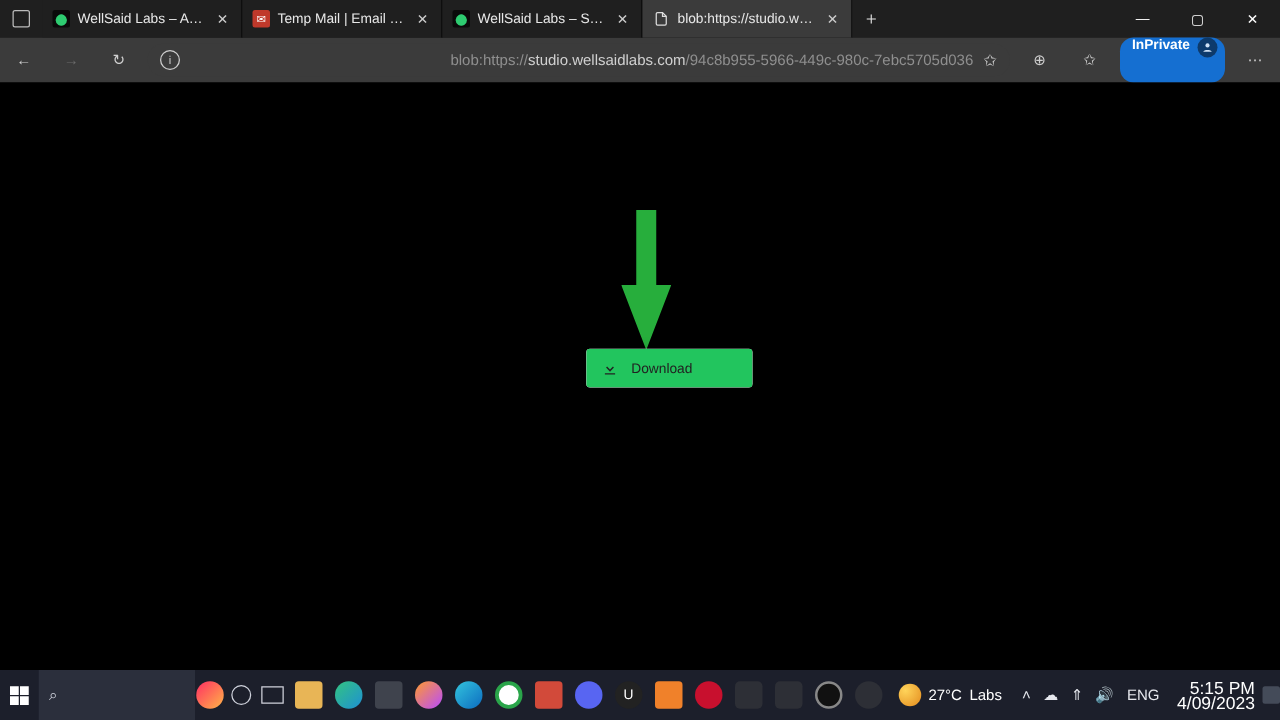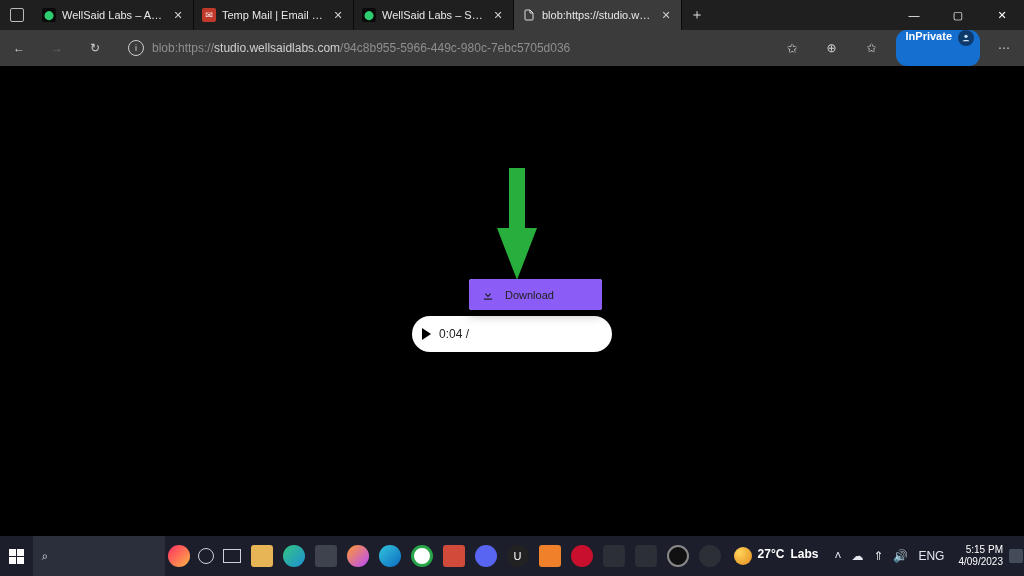--- a/index.html
+++ b/index.html
@@ -21,42 +21,42 @@
 .newtab { width: 30px; display: flex; align-items: center; justify-content: center; color: #ddd; font-size: 14px; }
 .win-controls { margin-left: auto; display: flex; }
 .win-controls div { width: 44px; display: flex; align-items: center; justify-content: center; color: #fff; font-size: 11px; }
 
 
 .toolbar { height: 36px; background: #3b3b3b; display: flex; align-items: center; gap: 8px; padding: 0 4px; color: #cfcfcf; font-size: 12px; }
 .nav-btn { width: 30px; height: 30px; display: flex; align-items: center; justify-content: center; color: #cfcfcf; border-radius: 4px; }
 .nav-btn.dis { color: #6a6a6a; }
 .addr { flex: 1; height: 26px; background: #3b3b3b; border-radius: 13px; display: flex; align-items: center; gap: 8px; padding: 0 10px; color: #d0d0d0; }
 .addr .site-icon { width: 16px; height: 16px; border: 1.2px solid #cfcfcf; border-radius: 50%; display: flex; align-items: center; justify-content: center; font-size: 9px; }
-.addr .url { flex: 1; white-space: nowrap; overflow: hidden; }
+.addr .url { flex: 1; white-space: nowrap; overflow: hidden; text-align: right; }
 .addr .url .dim { color: #8f8f8f; }
 .addr .star { font-size: 13px; }
 .tool-btn { width: 32px; height: 28px; display: flex; align-items: center; justify-content: center; color: #cfcfcf; }
 .inprivate { background: #156fd1; color: #fff; height: 36px; display: flex; align-items: flex-start; gap: 6px; padding: 0 6px 0 10px; border-radius: 11px; font-size: 11px; font-weight: bold; }
 .inprivate .avatar { width: 16px; height: 16px; border-radius: 50%; background: #0d3a6b; display: flex; align-items: center; justify-content: center; }
 
 
 .page { position: relative; width: 100%; height: calc(576px - 30px - 36px - 40px); background: #000; }
 
 
 .arrow { position: absolute; left: 497px; top: 102px; }
 
 
 .player { position: absolute; left: 412px; top: 250px; width: 200px; height: 36px; background: #fff; border-radius: 18px; box-shadow: 0 1px 3px rgba(0,0,0,.3); display: flex; align-items: center; gap: 8px; padding: 0 10px; font-size: 12px; color: #333; }
 .player .play { width: 0; height: 0; border-top: 6px solid transparent; border-bottom: 6px solid transparent; border-left: 9px solid #000; }
 .player .time { color: #222; }
 
 
 .ctx { position: absolute; left: 469px; top: 213px; width: 133px; background: #fff; border-radius: 3px; box-shadow: 0 4px 12px rgba(0,0,0,.35); overflow: hidden; font-size: 11px; color: #222; }
 .ctx .item { display: flex; align-items: center; gap: 10px; height: 31px; padding: 0 12px; }
-.ctx .item.hover { background: #8b5cf6; }
+.ctx .item.hover { background: #22c55e; }
 .ctx .icon { width: 14px; display: flex; align-items: center; justify-content: center; }
 
 
 .taskbar { height: 40px; width: 100%; background: #1c1f2b; display: flex; align-items: center; font-size: 12px; color: #fff; }
 .tb-start { width: 40px; height: 40px; display: flex; align-items: center; justify-content: center; }
 .win-logo { display: grid; grid-template-columns: 7px 7px; grid-template-rows: 7px 7px; gap: 1px; }
 .win-logo span { background: #fff; }
 .tb-search { display: flex; align-items: center; width: 155px; height: 40px; background: #2b2f3c; gap: 8px; padding: 0 8px; color: #cfd2dc; }
 .tb-search .mag { font-size: 12px; }
 .tb-item { width: 32px; height: 40px; display: flex; align-items: center; justify-content: center; position: relative; }
@@ -70,25 +70,25 @@
 .sq.pdf { background: #d24a3a; }
 .sq.disc{ background: #5865f2; border-radius: 50%; }
 .sq.u   { background: #222; border-radius: 50%; color:#fff; display:flex;align-items:center;justify-content:center;font-size:11px;}
 .sq.vlc { background: #f0812a; }
 .sq.op  { background: #c8102e; border-radius: 50%; }
 .sq.tool{ background: #2d2f36; border-radius: 4px; }
 .sq.obs { background: #111; border-radius: 50%; border: 2px solid #888; }
 .sq.gear{ background: #2d2f36; border-radius: 50%; }
 .tb-tasks { display: flex; }
 .tb-spacer { flex: 1; }
-.tb-weather { display: flex; gap: 6px; padding: 0 8px; font-weight: bold; }
+.tb-weather { display: flex; align-items: center; gap: 6px; padding: 0 8px; }
 .tb-weather .sun { width: 18px; height: 18px; border-radius: 50%; background: radial-gradient(circle at 30% 30%, #ffd45a, #e38b1e); }
 .tb-tray { display: flex; align-items: center; gap: 10px; padding: 0 8px; }
 .tb-tray .tic { font-size: 12px; color: #e6e8ee; }
-.tb-clock { text-align: right; font-size: 10px; line-height: 12px; padding: 0 6px; }
+.tb-clock { text-align: right; font-size: 14px; line-height: 12px; padding: 0 6px; }
 .tb-note { width: 18px; height: 40px; display: flex; align-items: center; justify-content: center; }
 .tb-note .box { width: 14px; height: 14px; background: #444b59; border-radius: 2px; }
 
 svg { display: block; }
 </style>
 </head>
 <body>
 
 <div class="titlebar">
   <div class="tb-icon">
@@ -158,24 +158,20 @@
 </div>
 
 <div class="page">
 
   <div class="arrow">
     <svg width="40" height="112" viewBox="0 0 40 112">
         <path d="M12 0 H28 V60 H40 L20 112 L0 60 H12 Z" fill="#27ae3c"></path>
       </svg>
   </div>
 
-  <div class="player">
-    <span class="play"></span>
-    <span class="time">0:04 /</span>
-  </div>
 
   <div class="ctx">
     <div class="item hover">
       <span class="icon">
         <svg width="14" height="14" viewBox="0 0 24 24" fill="#222">
             <path d="M12 3v10l4-4 1.4 1.4L12 16 6.6 10.4 8 9l4 4V3h0zM5 18h14v2H5z"></path>
           </svg>
       </span>
       <span>Download</span>
     </div>

